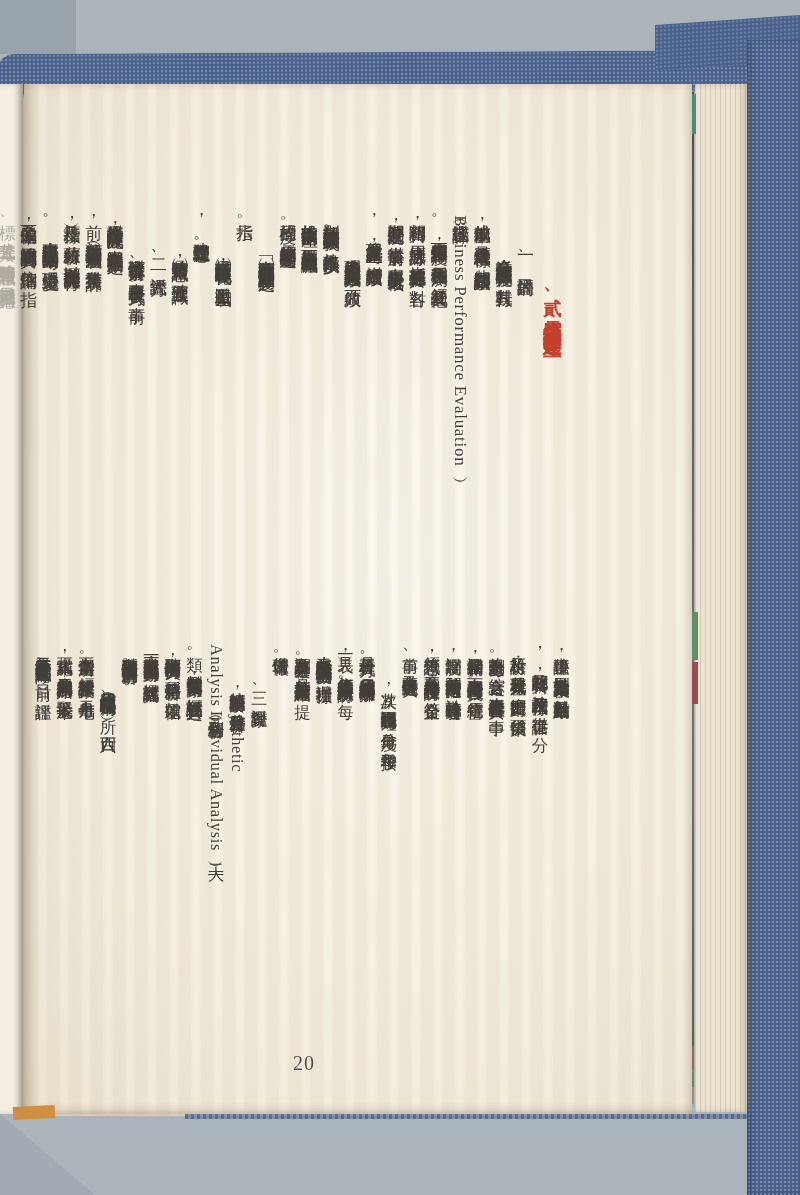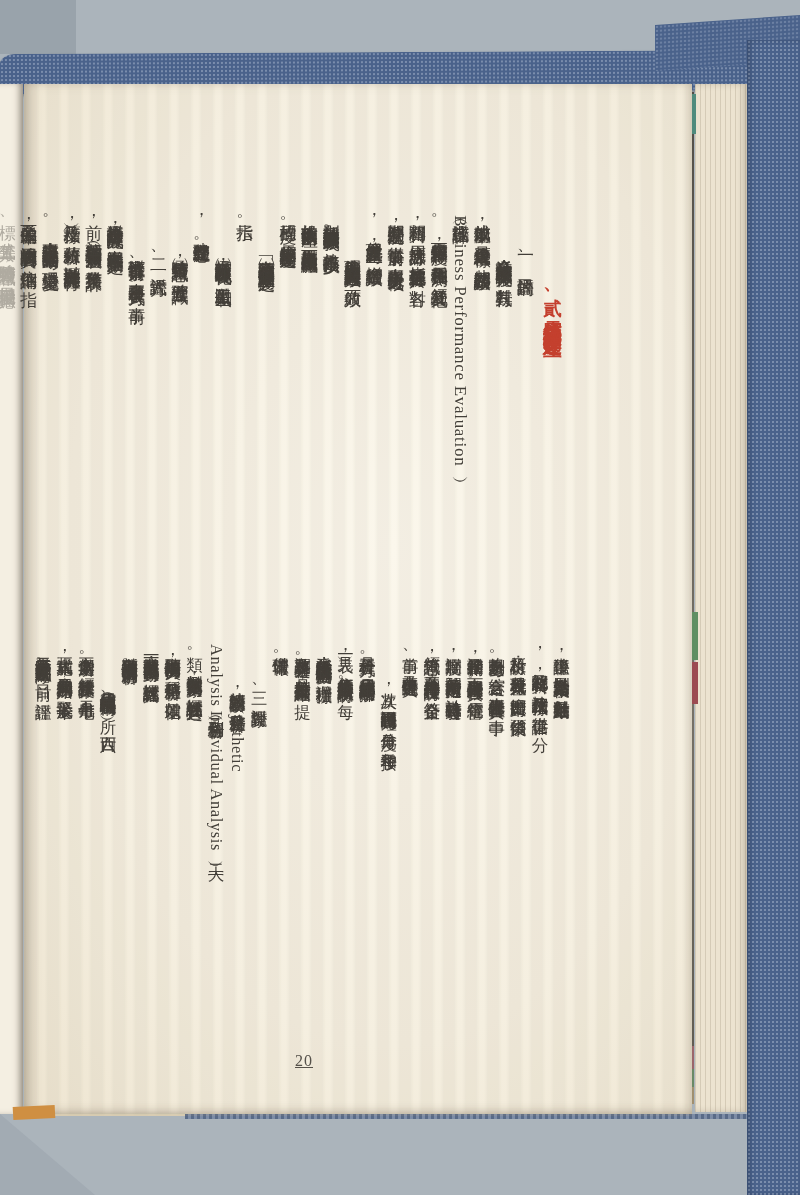--- a/index.html
+++ b/index.html
@@ -58,21 +58,21 @@
   .vtitle{position:absolute;left:516px;top:200px;height:300px;
     writing-mode:vertical-rl;text-orientation:mixed;
     font-size:18.5px;font-weight:bold;letter-spacing:1.5px;color:#c4402e;}
   .register{position:absolute;writing-mode:vertical-rl;text-orientation:mixed;color:#433f39;}
   .register p{margin:0;padding:0;line-height:21.6px;}
   .register-top{left:-28px;top:127px;width:540px;height:426px;font-size:17px;letter-spacing:.7px;}
   .register-bottom{left:8px;top:560px;width:540px;height:412px;font-size:16.5px;letter-spacing:.6px;}
   .indent2{text-indent:35px;}
   .faint{opacity:.38;filter:blur(.3px);}
   .page-number{position:absolute;left:252px;top:968px;width:56px;text-align:center;
-    font-size:16px;letter-spacing:1px;color:#55514a;text-decoration:underline;}
+    font-size:20px;letter-spacing:1px;color:#55514a;}
 </style>
 </head>
 <body>
 
 <div class="bg-shade"></div>
 <div class="bg-corner"></div>
 
 <div class="cover-top cloth"></div>
 <div class="cover-corner cloth"></div>
 <div class="cover-right cloth"></div>

